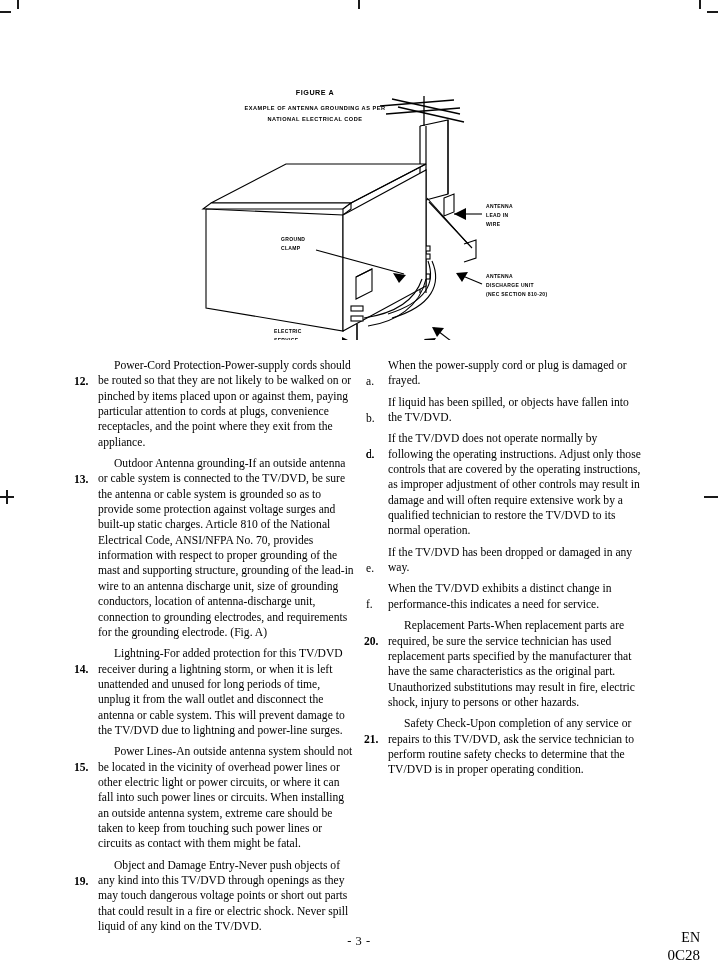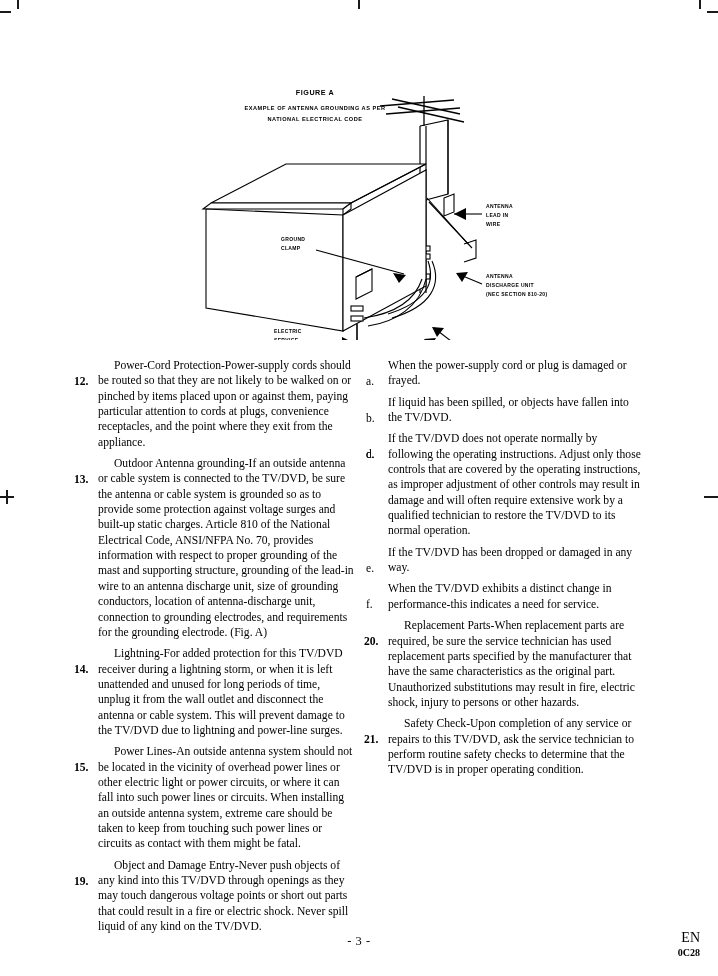--- a/index.html
+++ b/index.html
@@ -93,22 +93,22 @@
   #lang-code {
     position: absolute;
     right: 18px; top: -4px;
     text-align: right;
     font-size: 14px;
   }
   #doc-code {
     position: absolute;
     right: 18px; top: 13px;
     text-align: left;
-    font-size: 10px;
-    font-weight: bold;
+    font-size: 15px;
+    font-weight: normal;
   }
 
   
   .fig-title  { font-family: "Liberation Sans","DejaVu Sans",sans-serif; font-size: 7.2px; font-weight: bold; letter-spacing: .55px; }
   .fig-label  { font-family: "Liberation Sans","DejaVu Sans",sans-serif; font-size: 5.6px; font-weight: bold; letter-spacing: .5px; }
   .fig-sub    { font-family: "Liberation Sans","DejaVu Sans",sans-serif; font-size: 5.0px; font-weight: bold; letter-spacing: .35px; }
   .fig-code   { font-family: "Liberation Sans","DejaVu Sans",sans-serif; font-size: 7.5px; font-weight: bold; letter-spacing: .4px; }
 </style>
 </head>
 <body>

